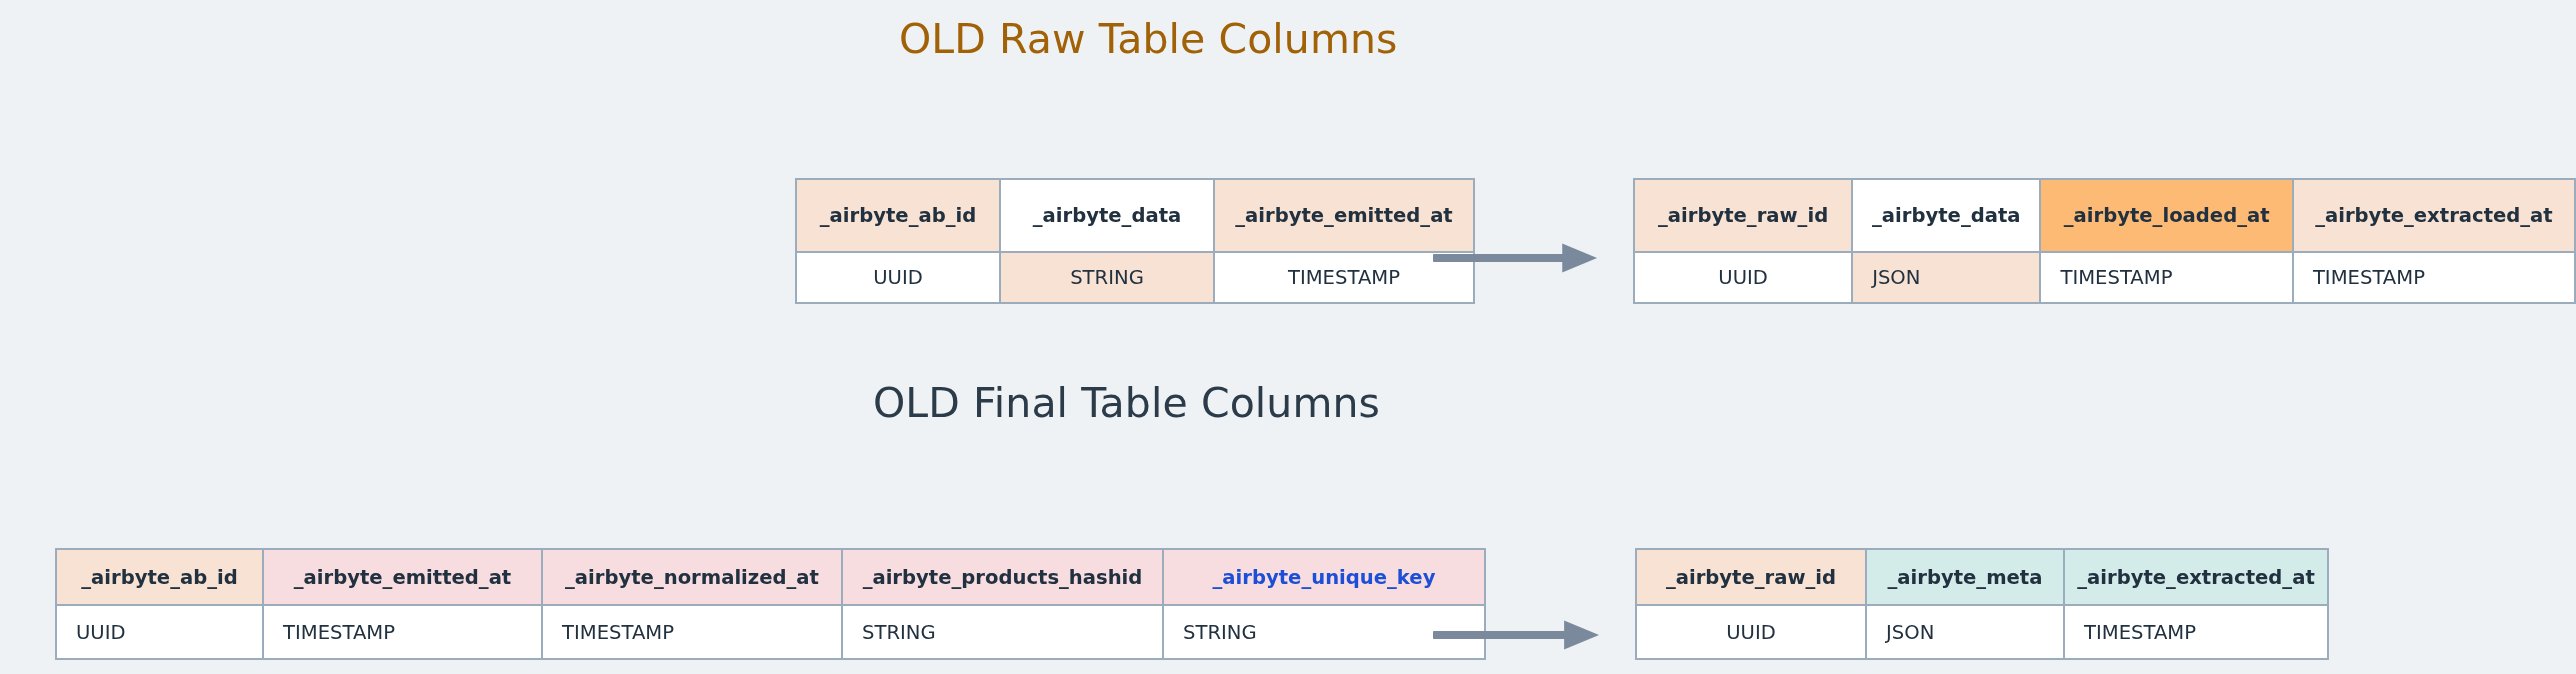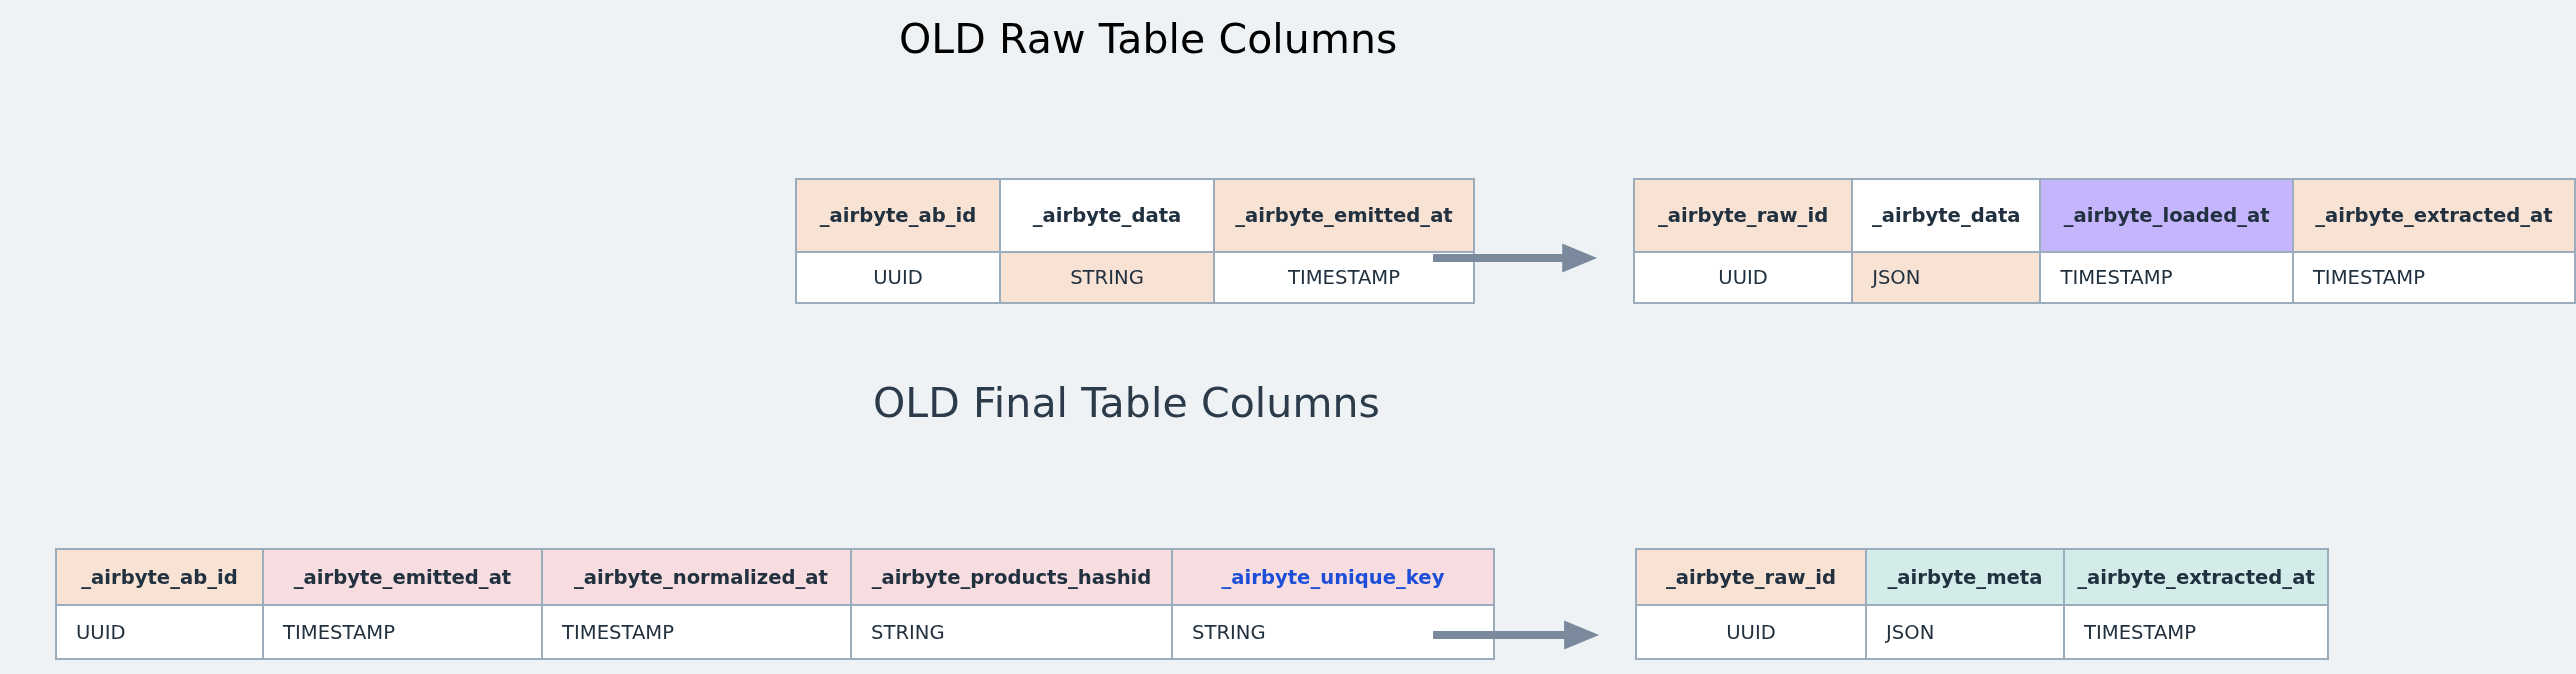--- a/index.html
+++ b/index.html
@@ -119,21 +119,21 @@
     display: block;
   }
   .arrow-raw   { left: 1433px; top: 236px;  width: 167px; height: 44px; }
   .arrow-final { left: 1433px; top: 613px;  width: 169px; height: 44px; }
 </style>
 </head>
 <body style="background: rgb(238, 242, 245);">
 
 <div class="canvas" style="background: rgb(238, 242, 245);">
 
-  <div class="title title-old-raw" style="color: #000000;">OLD Raw Table Columns</div>
+  <div class="title title-old-raw" style="color: #a16207;">OLD Raw Table Columns</div>
 
 
   <div class="title title-old-final" style="color: rgb(43, 59, 74);">OLD Final Table Columns</div>
 
 
   <table class="tbl tbl-old-raw">
     <thead>
       <tr>
         <th class="c0" style="background-color: rgb(248, 226, 212); border-color: rgb(155, 173, 189); color: rgb(34, 49, 63);">_airbyte_ab_id</th>
         <th class="c1" style="background-color: rgb(255, 255, 255); border-color: rgb(155, 173, 189); color: rgb(34, 49, 63);">_airbyte_data</th>
@@ -152,40 +152,40 @@
   <svg class="arrow arrow-raw" viewBox="0 0 230 60">
     <line x1="2" y1="30" x2="186" y2="30" stroke="#7a8a9c" stroke-width="11" stroke-linecap="round"></line>
     <polygon points="178,10 226,30 178,50" fill="#7a8a9c"></polygon>
   </svg>
 
   <table class="tbl tbl-new-raw">
     <thead>
       <tr>
         <th class="c0" style="background-color: rgb(248, 226, 212); border-color: rgb(155, 173, 189); color: rgb(34, 49, 63);">_airbyte_raw_id</th>
         <th class="c1" style="background-color: rgb(255, 255, 255); border-color: rgb(155, 173, 189); color: rgb(34, 49, 63);">_airbyte_data</th>
-        <th class="c2" style="background-color: #c4b5fd; border-color: rgb(155, 173, 189); color: rgb(34, 49, 63);">_airbyte_loaded_at</th>
+        <th class="c2" style="background-color: #fdba74; border-color: rgb(155, 173, 189); color: rgb(34, 49, 63);">_airbyte_loaded_at</th>
         <th class="c3" style="background-color: rgb(248, 226, 212); border-color: rgb(155, 173, 189); color: rgb(34, 49, 63);">_airbyte_extracted_at</th>
       </tr>
     </thead>
     <tbody>
       <tr>
         <td class="c0" style="background-color: rgb(255, 255, 255); border-color: rgb(155, 173, 189); color: rgb(34, 49, 63);">UUID</td>
         <td class="c1" style="background-color: rgb(248, 226, 212); border-color: rgb(155, 173, 189); color: rgb(34, 49, 63);">JSON</td>
         <td class="c2" style="background-color: rgb(255, 255, 255); border-color: rgb(155, 173, 189); color: rgb(34, 49, 63);">TIMESTAMP</td>
         <td class="c3" style="background-color: rgb(255, 255, 255); border-color: rgb(155, 173, 189); color: rgb(34, 49, 63);">TIMESTAMP</td>
       </tr>
     </tbody>
   </table>
 
   <table class="tbl tbl-old-final">
     <thead>
       <tr>
         <th class="c0" style="background-color: rgb(248, 226, 212); border-color: rgb(155, 173, 189); color: rgb(34, 49, 63);">_airbyte_ab_id</th>
         <th class="c1" style="background-color: rgb(247, 220, 224); border-color: rgb(155, 173, 189); color: rgb(34, 49, 63);">_airbyte_emitted_at</th>
-        <th class="c2" style="background-color: rgb(247, 220, 224); border-color: rgb(155, 173, 189); color: rgb(34, 49, 63); padding-left: 9px;">_airbyte_normalized_at</th>
+        <th class="c2" style="background-color: rgb(247, 220, 224); border-color: rgb(155, 173, 189); color: rgb(34, 49, 63);">_airbyte_normalized_at</th>
         <th class="c3" style="background-color: rgb(247, 220, 224); border-color: rgb(155, 173, 189); color: rgb(34, 49, 63);">_airbyte_products_hashid</th>
         <th class="c4" style="background-color: rgb(247, 220, 224); border-color: rgb(155, 173, 189); color: #1d4ed8;">_airbyte_unique_key</th>
       </tr>
     </thead>
     <tbody>
       <tr>
         <td class="c0" style="background-color: rgb(255, 255, 255); border-color: rgb(155, 173, 189); color: rgb(34, 49, 63);">UUID</td>
         <td class="c1" style="background-color: rgb(255, 255, 255); border-color: rgb(155, 173, 189); color: rgb(34, 49, 63);">TIMESTAMP</td>
         <td class="c2" style="background-color: rgb(255, 255, 255); border-color: rgb(155, 173, 189); color: rgb(34, 49, 63);">TIMESTAMP</td>
         <td class="c3" style="background-color: rgb(255, 255, 255); border-color: rgb(155, 173, 189); color: rgb(34, 49, 63);">STRING</td>

